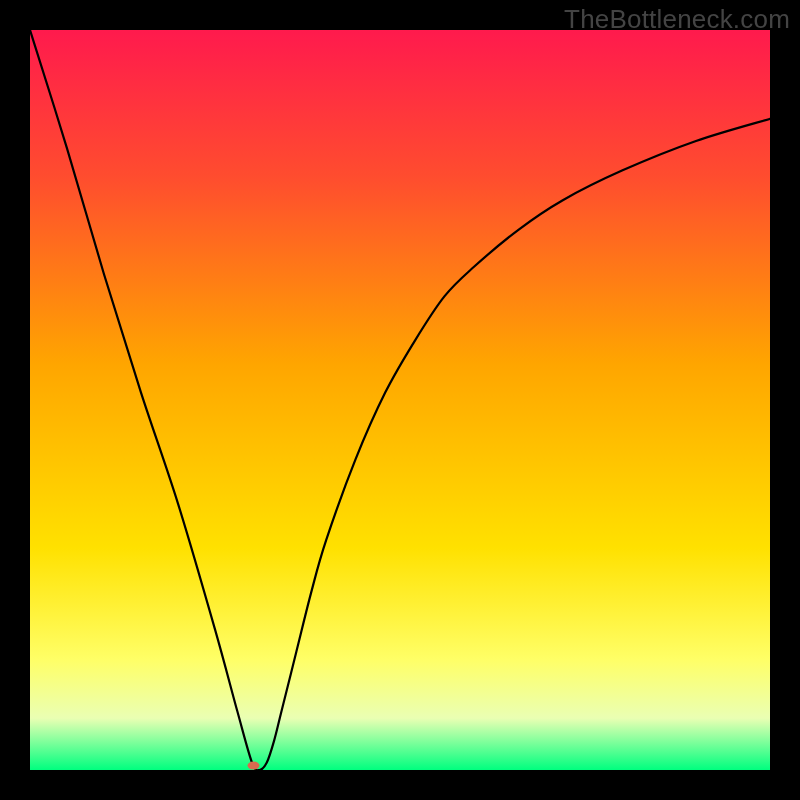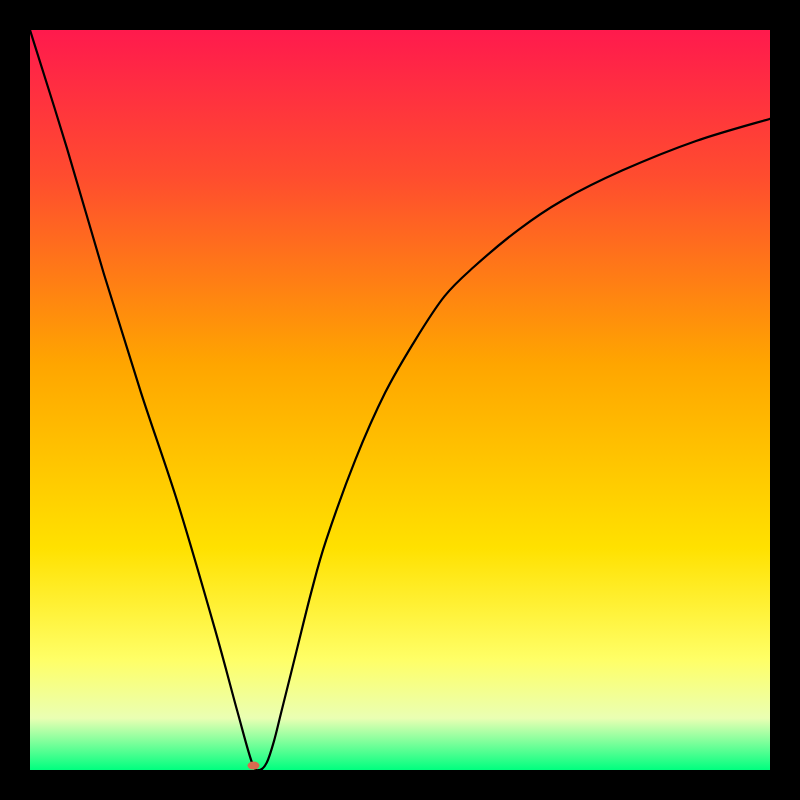--- a/index.html
+++ b/index.html
@@ -36,20 +36,21 @@
   }
   svg {
     display: block;
   }
 </style>
 </head>
 <body>
 
 <div class="frame">
 
+  <div class="watermark">TheBottleneck.com</div>
 
   <div class="plot-area">
     <svg width="740" height="740" viewBox="0 0 740 740" preserveAspectRatio="none">
       <defs>
         <linearGradient id="bg-grad" x1="0" y1="0" x2="0" y2="1">
             <stop offset="0%" stop-color="#ff1a4d"></stop>
             <stop offset="20%" stop-color="#ff4d2e"></stop>
             <stop offset="45%" stop-color="#ffa500"></stop>
             <stop offset="70%" stop-color="#ffe100"></stop>
             <stop offset="85%" stop-color="#ffff66"></stop>

